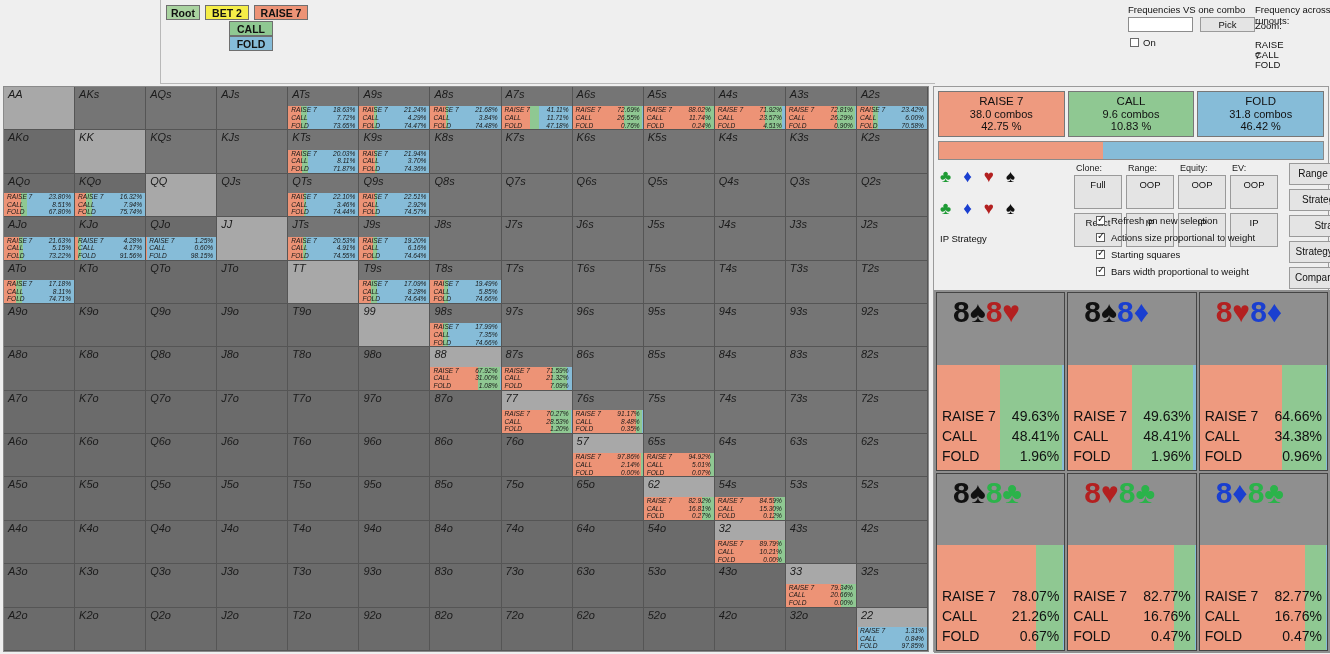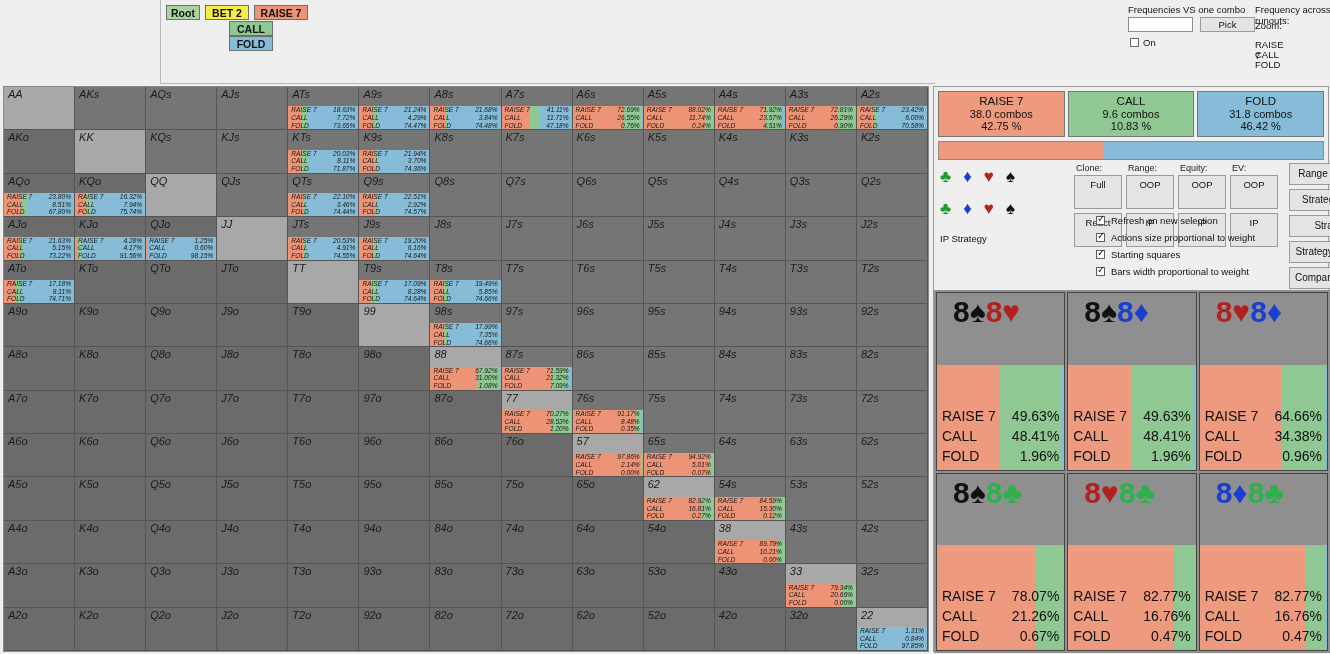--- a/index.html
+++ b/index.html
@@ -1515,21 +1515,21 @@
         <div class="cell offsuit">
           <div class="cell-label">74o</div>
         </div>
         <div class="cell offsuit">
           <div class="cell-label">64o</div>
         </div>
         <div class="cell offsuit">
           <div class="cell-label">54o</div>
         </div>
         <div class="cell pair">
-          <div class="cell-label">38</div>
+          <div class="cell-label">32</div>
           <div class="bars">
             <div class="bar">
               <div class="seg raise" style="width: 89.79%;"></div>
               <div class="seg call" style="width: 10.21%;"></div>
               <div class="seg fold" style="width: 0%;"></div>
               <div class="bartxt">
                 <span>RAISE 7</span>
                 <span>89.79%</span>
               </div>
             </div>

